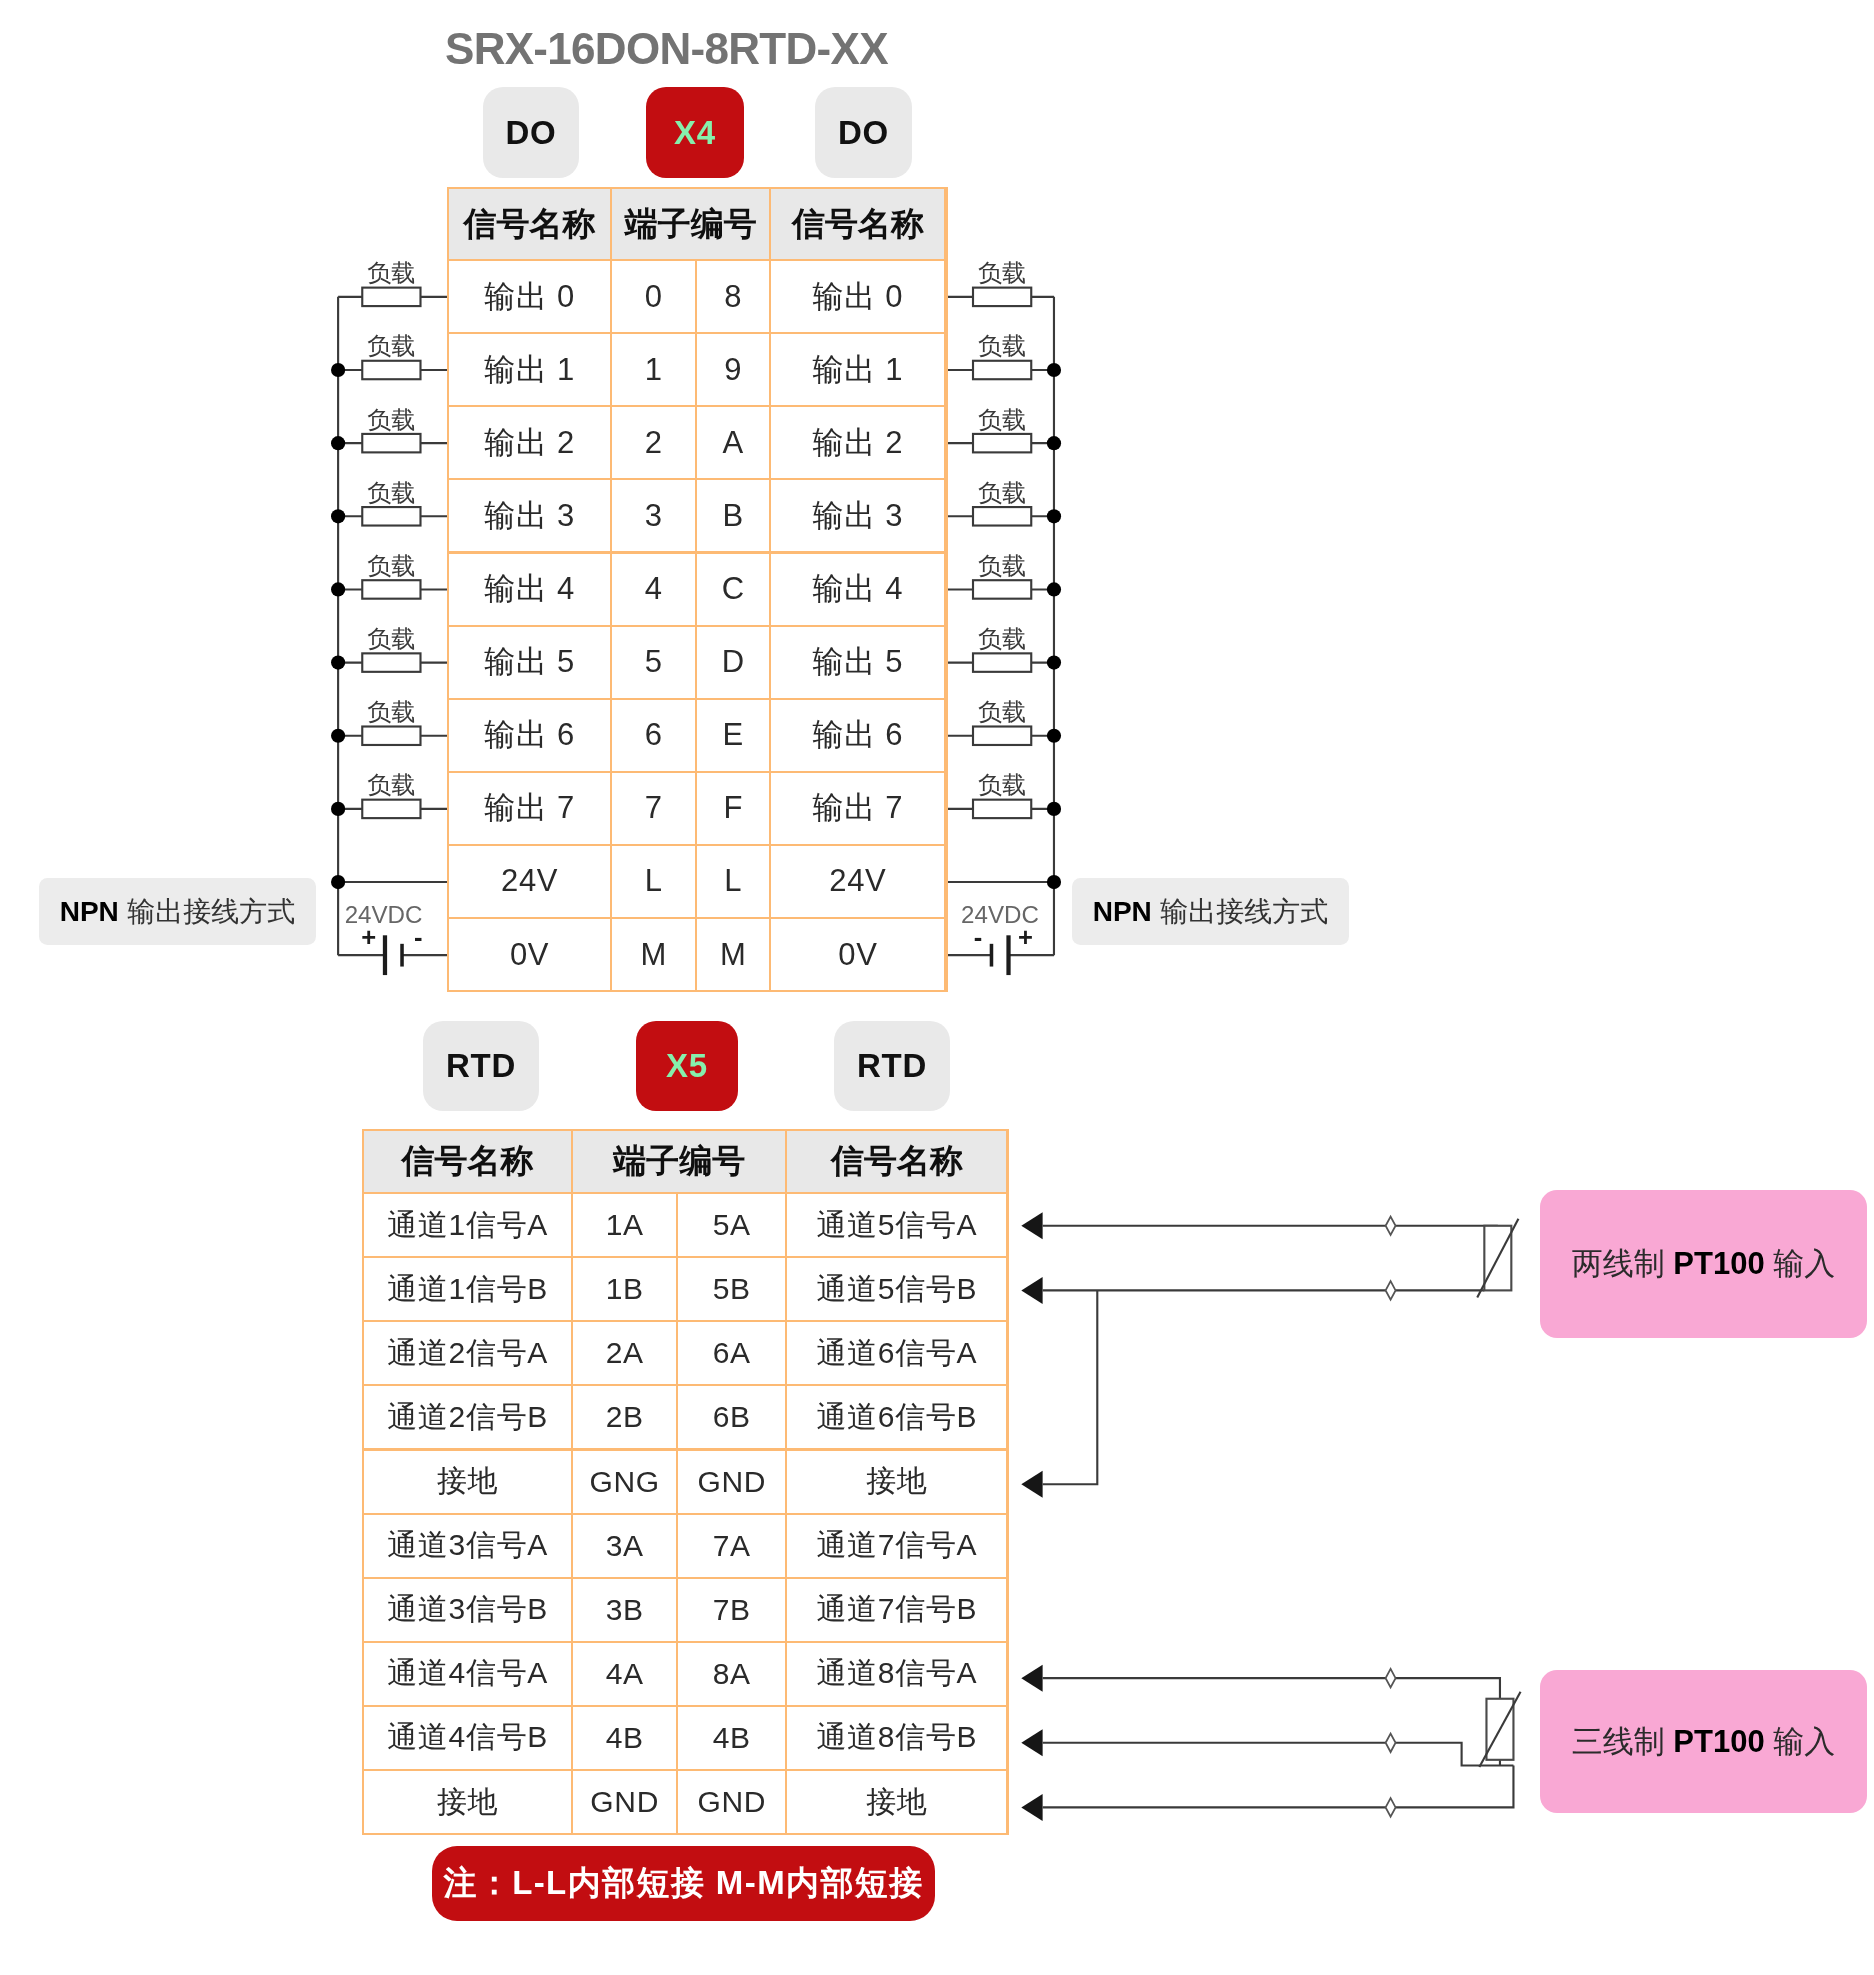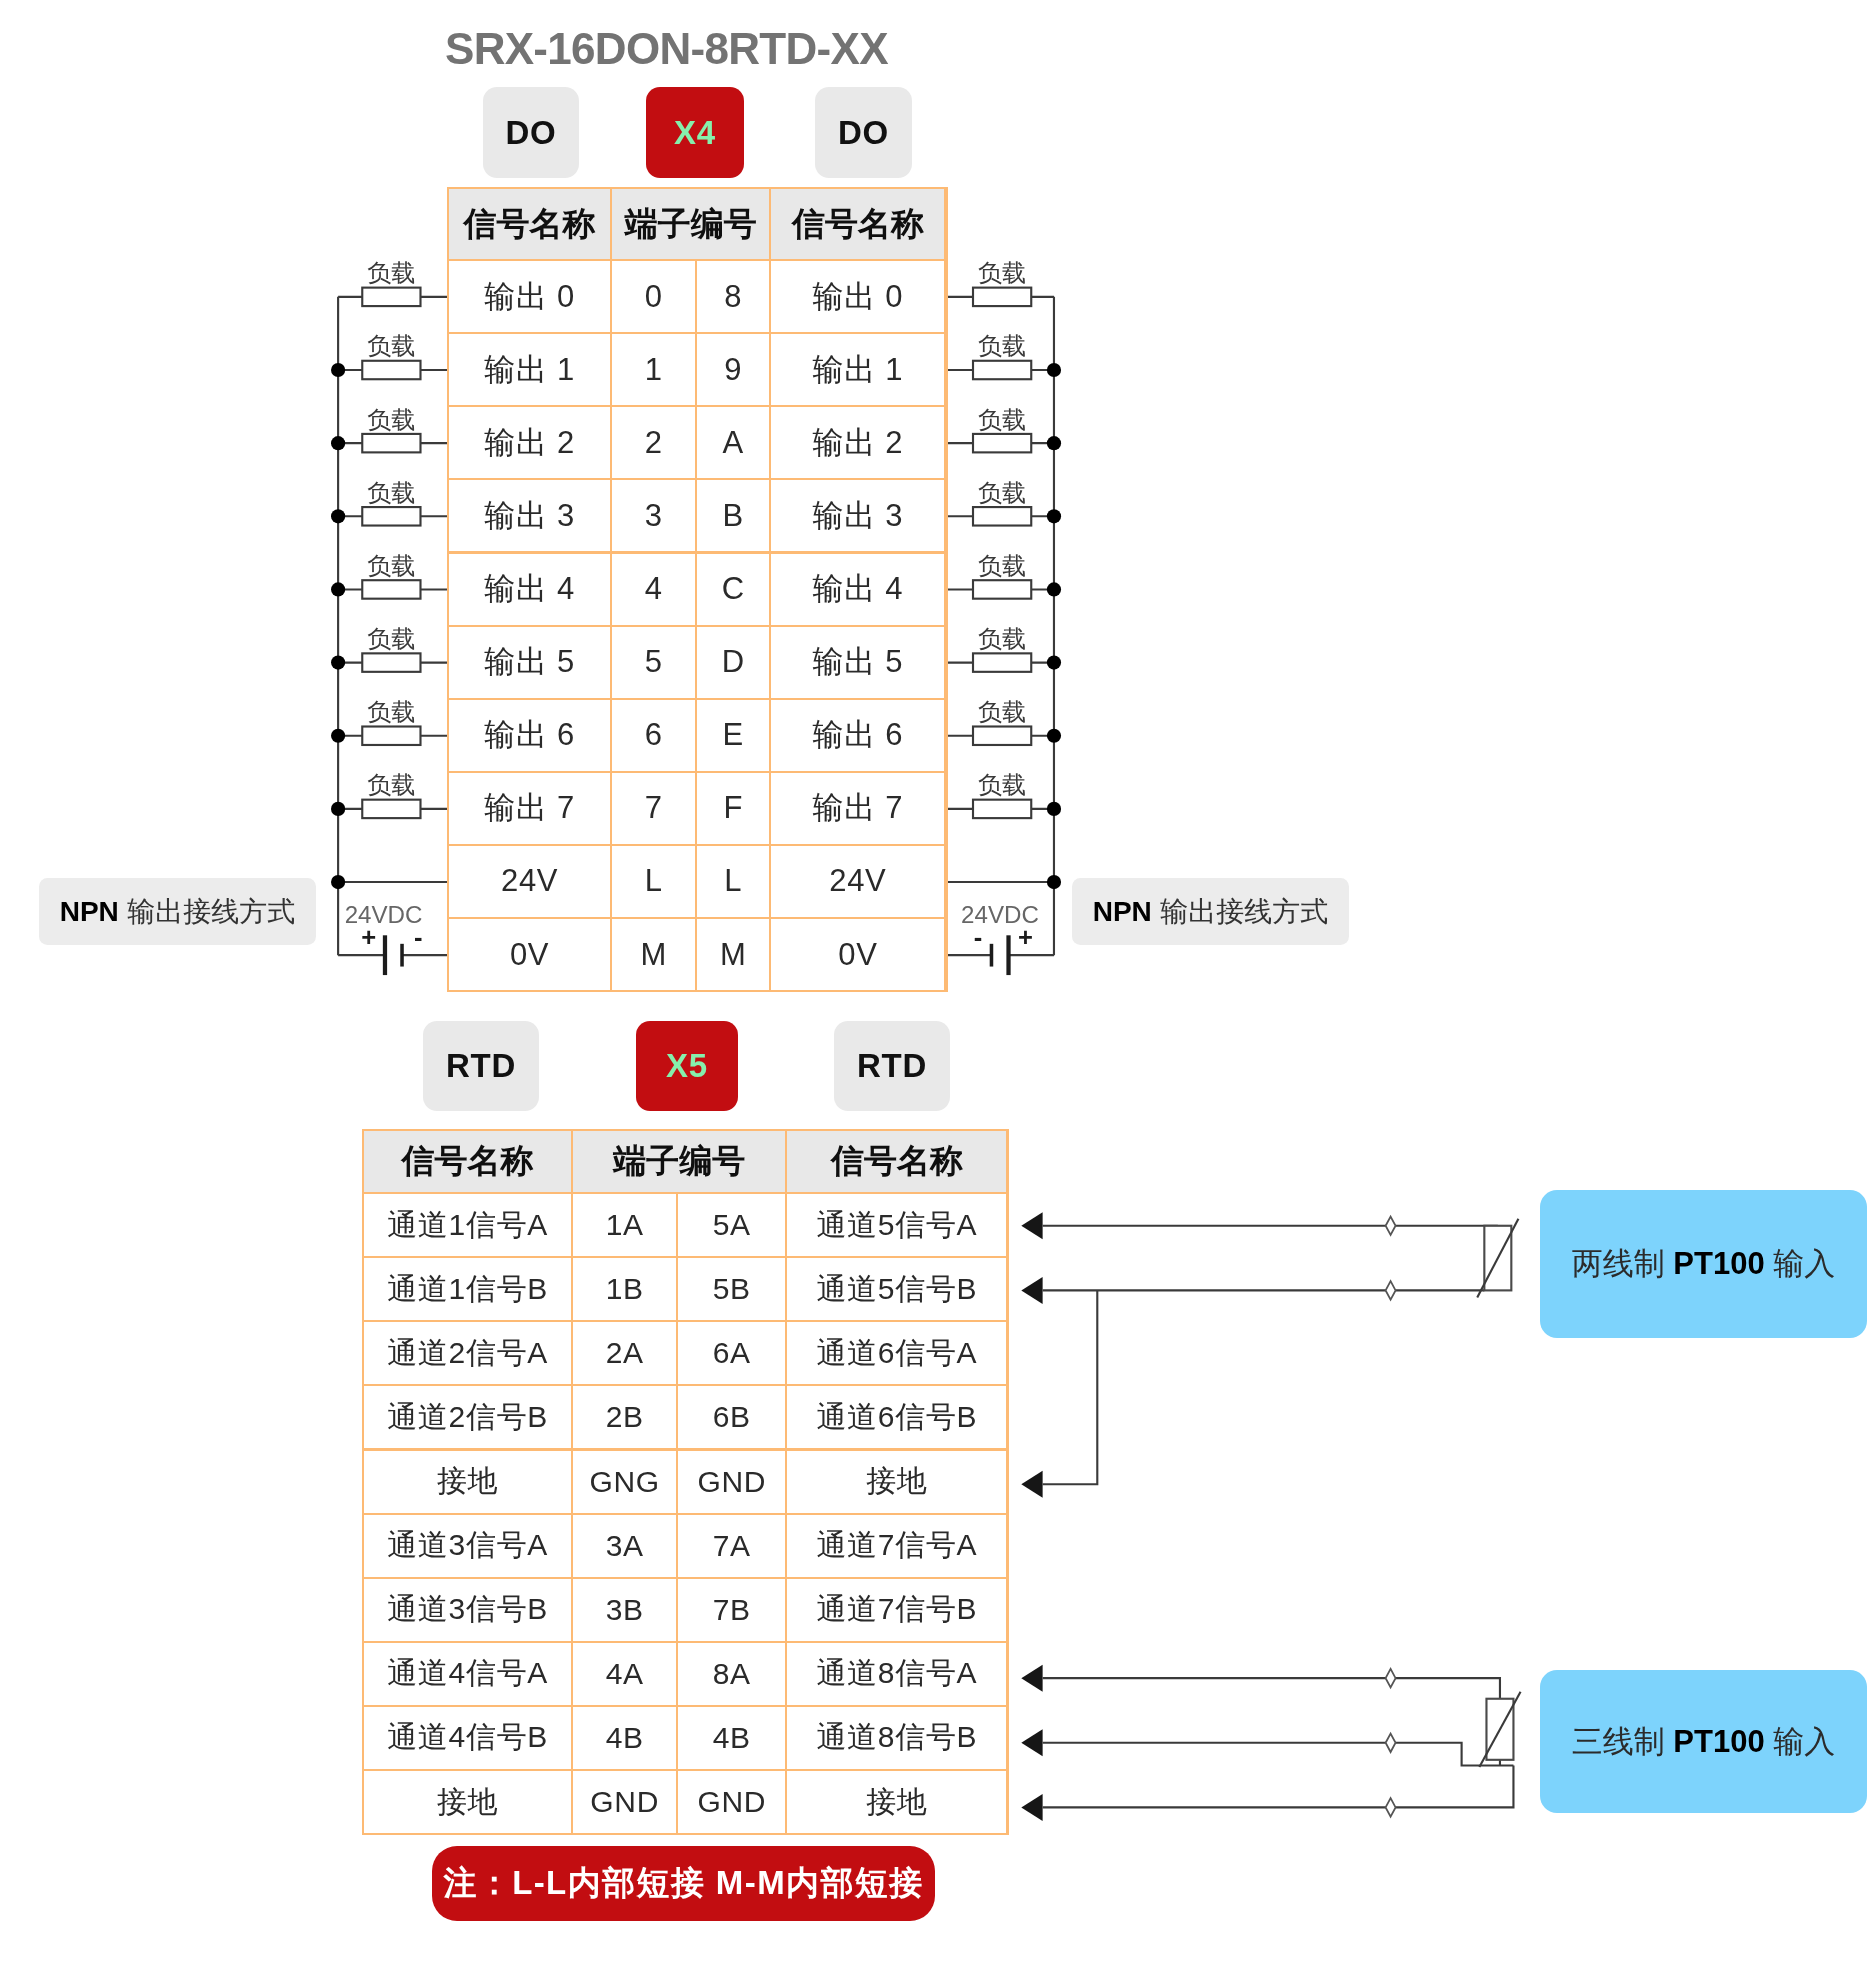--- a/index.html
+++ b/index.html
@@ -6,21 +6,21 @@
   body{
     width:1875px;height:1975px;position:relative;background:#ffffff;
     font-family:"Liberation Sans","DejaVu Sans",sans-serif;color:#242424;overflow:hidden;
   }
   .abs{position:absolute;}
   .title{
     font-size:44px;font-weight:800;letter-spacing:-0.7px;color:#737373;white-space:nowrap;
   }
   .badge{
     display:flex;align-items:center;justify-content:center;
-    border-radius:14px;font-weight:bold;font-size:33px;letter-spacing:0.7px;
+    border-radius:20px;font-weight:bold;font-size:33px;letter-spacing:0.7px;
   }
   .badge.gray{background:#e9e9e9;color:#111111;}
   .badge.red{background:#c20d11;color:#86efac;}
   .tbl{
     display:grid;background:#fdba74;gap:2.1px;padding:2.1px;box-sizing:border-box;
   }
   .tbl .th{
     background:#e8e8e8;display:flex;align-items:center;justify-content:center;
     font-weight:bold;font-size:33px;color:#0f0f0f;
   }
@@ -40,21 +40,21 @@
   }
   .tbl-rtd .td{font-size:30px;}
   .span2{grid-column:span 2;}
   .npn-box{
     width:277px;height:67px;background:#ececec;border-radius:8.5px;
     display:flex;align-items:center;justify-content:center;gap:8.5px;
     font-size:28px;color:#333;white-space:nowrap;
   }
   .npn-box b{color:#000;}
   .pt-box{
-    width:327px;background:#7dd3fc;border-radius:17px;
+    width:327px;background:#f9a8d4;border-radius:17px;
     display:flex;align-items:center;justify-content:center;gap:8.5px;
     font-size:31px;color:#2b2b2b;white-space:nowrap;
   }
   .pt-box b{color:#000;}
   .note{
     left:432px;top:1846px;width:503px;height:75px;background:#c20d11;
     display:flex;align-items:center;justify-content:center;
     color:#ffffff;font-size:33px;font-weight:600;letter-spacing:1.4px;white-space:nowrap;border-radius:25px;
   }
   svg .wire{stroke:#3a3a3a;stroke-width:3;fill:none;}

